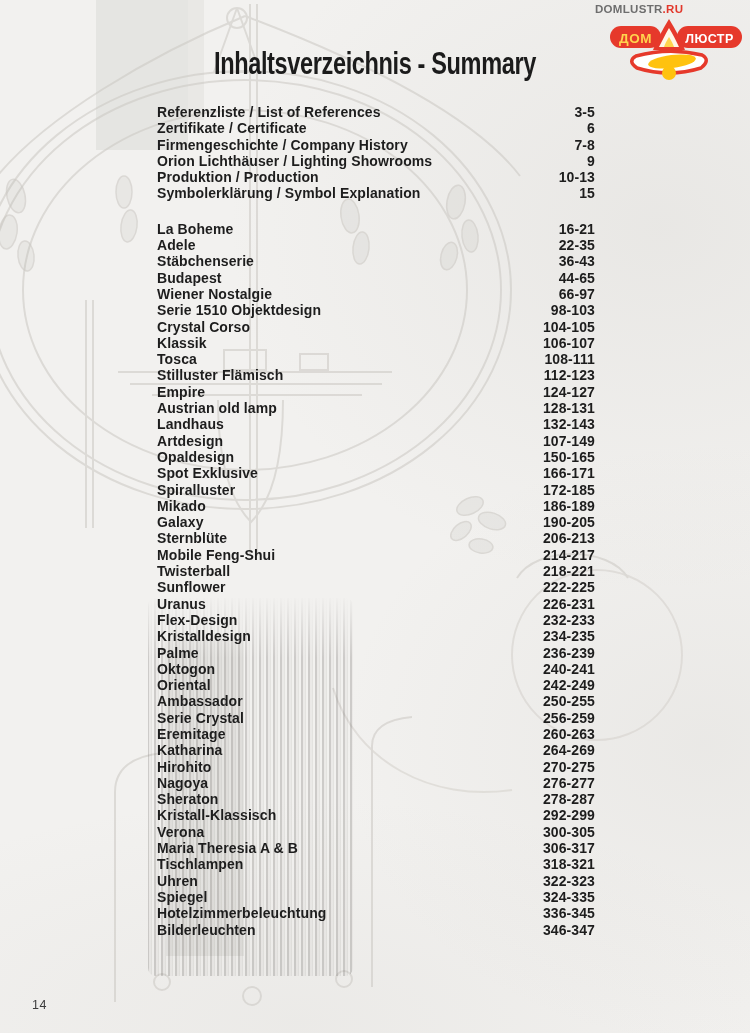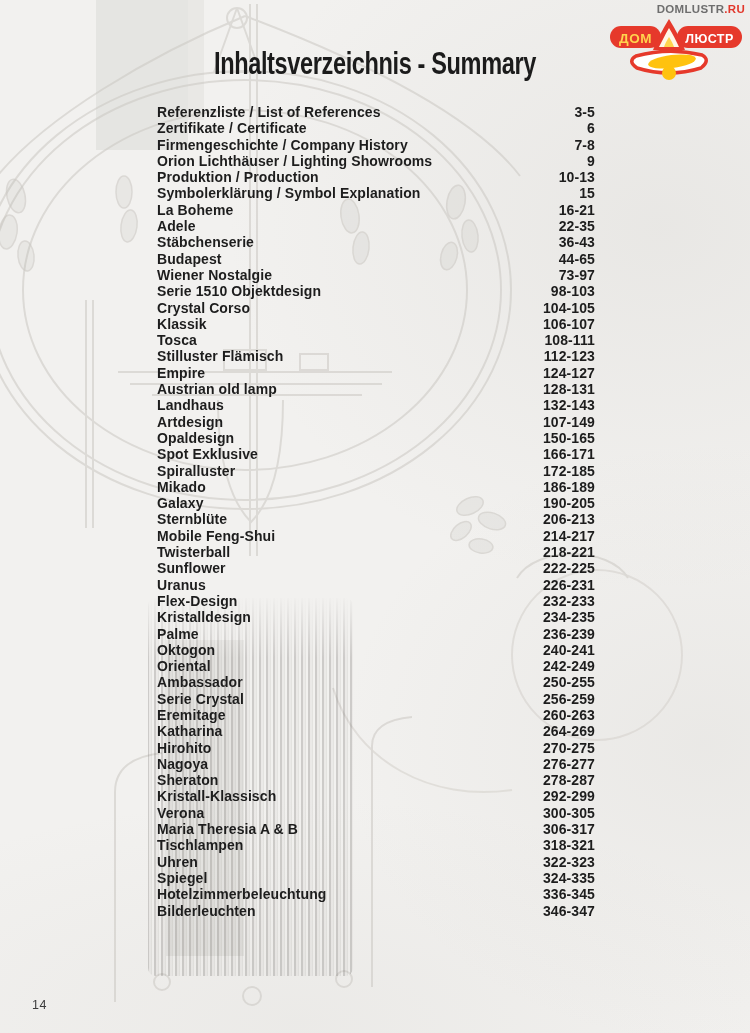--- a/index.html
+++ b/index.html
@@ -17,21 +17,21 @@
       radial-gradient(ellipse 520px 430px at 94% 72%, rgba(175,172,165,0.12), rgba(175,172,165,0) 70%),
       radial-gradient(ellipse 700px 300px at 40% 99%, rgba(175,172,165,0.10), rgba(175,172,165,0) 75%),
       #f2f1ef;
   }
   .watermark {
     position: absolute; left: 0; top: 0; z-index: 0;
     pointer-events: none;
   }
   .brand {
     position: absolute; top: 3px; right: 5px; z-index: 2;
-    width: 150px; text-align: right;
+    width: 150px; 
   }
   .brand-url {
     font-size: 11.5px; font-weight: bold; letter-spacing: 0.3px;
     color: #6e6e6e; line-height: 13px;
   }
   .brand-url .tld { color: #e2372b; }
   .brand-logo { display: block; margin: 2px 2px 0 auto; }
   .page-title {
     position: absolute; z-index: 1;
     top: 46px; left: 0; width: 750px;
@@ -44,21 +44,21 @@
     position: absolute; z-index: 1;
     left: 157px; top: 104px; width: 438px;
   }
   .toc-row {
     display: flex; justify-content: space-between;
     height: 16.3px; line-height: 16.4px;
     font-size: 14px; font-weight: bold; color: #1d1d1d;
     letter-spacing: 0.1px; white-space: nowrap;
   }
   .toc-pages { }
-  #collections { }
+  #collections { margin-top: 19px; }
   .index-row { margin-top: 23px; }
   .page-number {
     position: absolute; z-index: 1;
     left: 32px; top: 998px;
     font-size: 12.5px; color: #3c3c3c; letter-spacing: 0.5px;
   }
 </style>
 </head>
 <body>
 
@@ -205,21 +205,21 @@
         <div class="toc-row">
           <span class="toc-label">Stäbchenserie</span>
           <span class="toc-pages">36-43</span>
         </div>
         <div class="toc-row">
           <span class="toc-label">Budapest</span>
           <span class="toc-pages">44-65</span>
         </div>
         <div class="toc-row">
           <span class="toc-label">Wiener Nostalgie</span>
-          <span class="toc-pages">73-97</span>
+          <span class="toc-pages">66-97</span>
         </div>
         <div class="toc-row">
           <span class="toc-label">Serie 1510 Objektdesign</span>
           <span class="toc-pages">98-103</span>
         </div>
         <div class="toc-row">
           <span class="toc-label">Crystal Corso</span>
           <span class="toc-pages">104-105</span>
         </div>
         <div class="toc-row">

